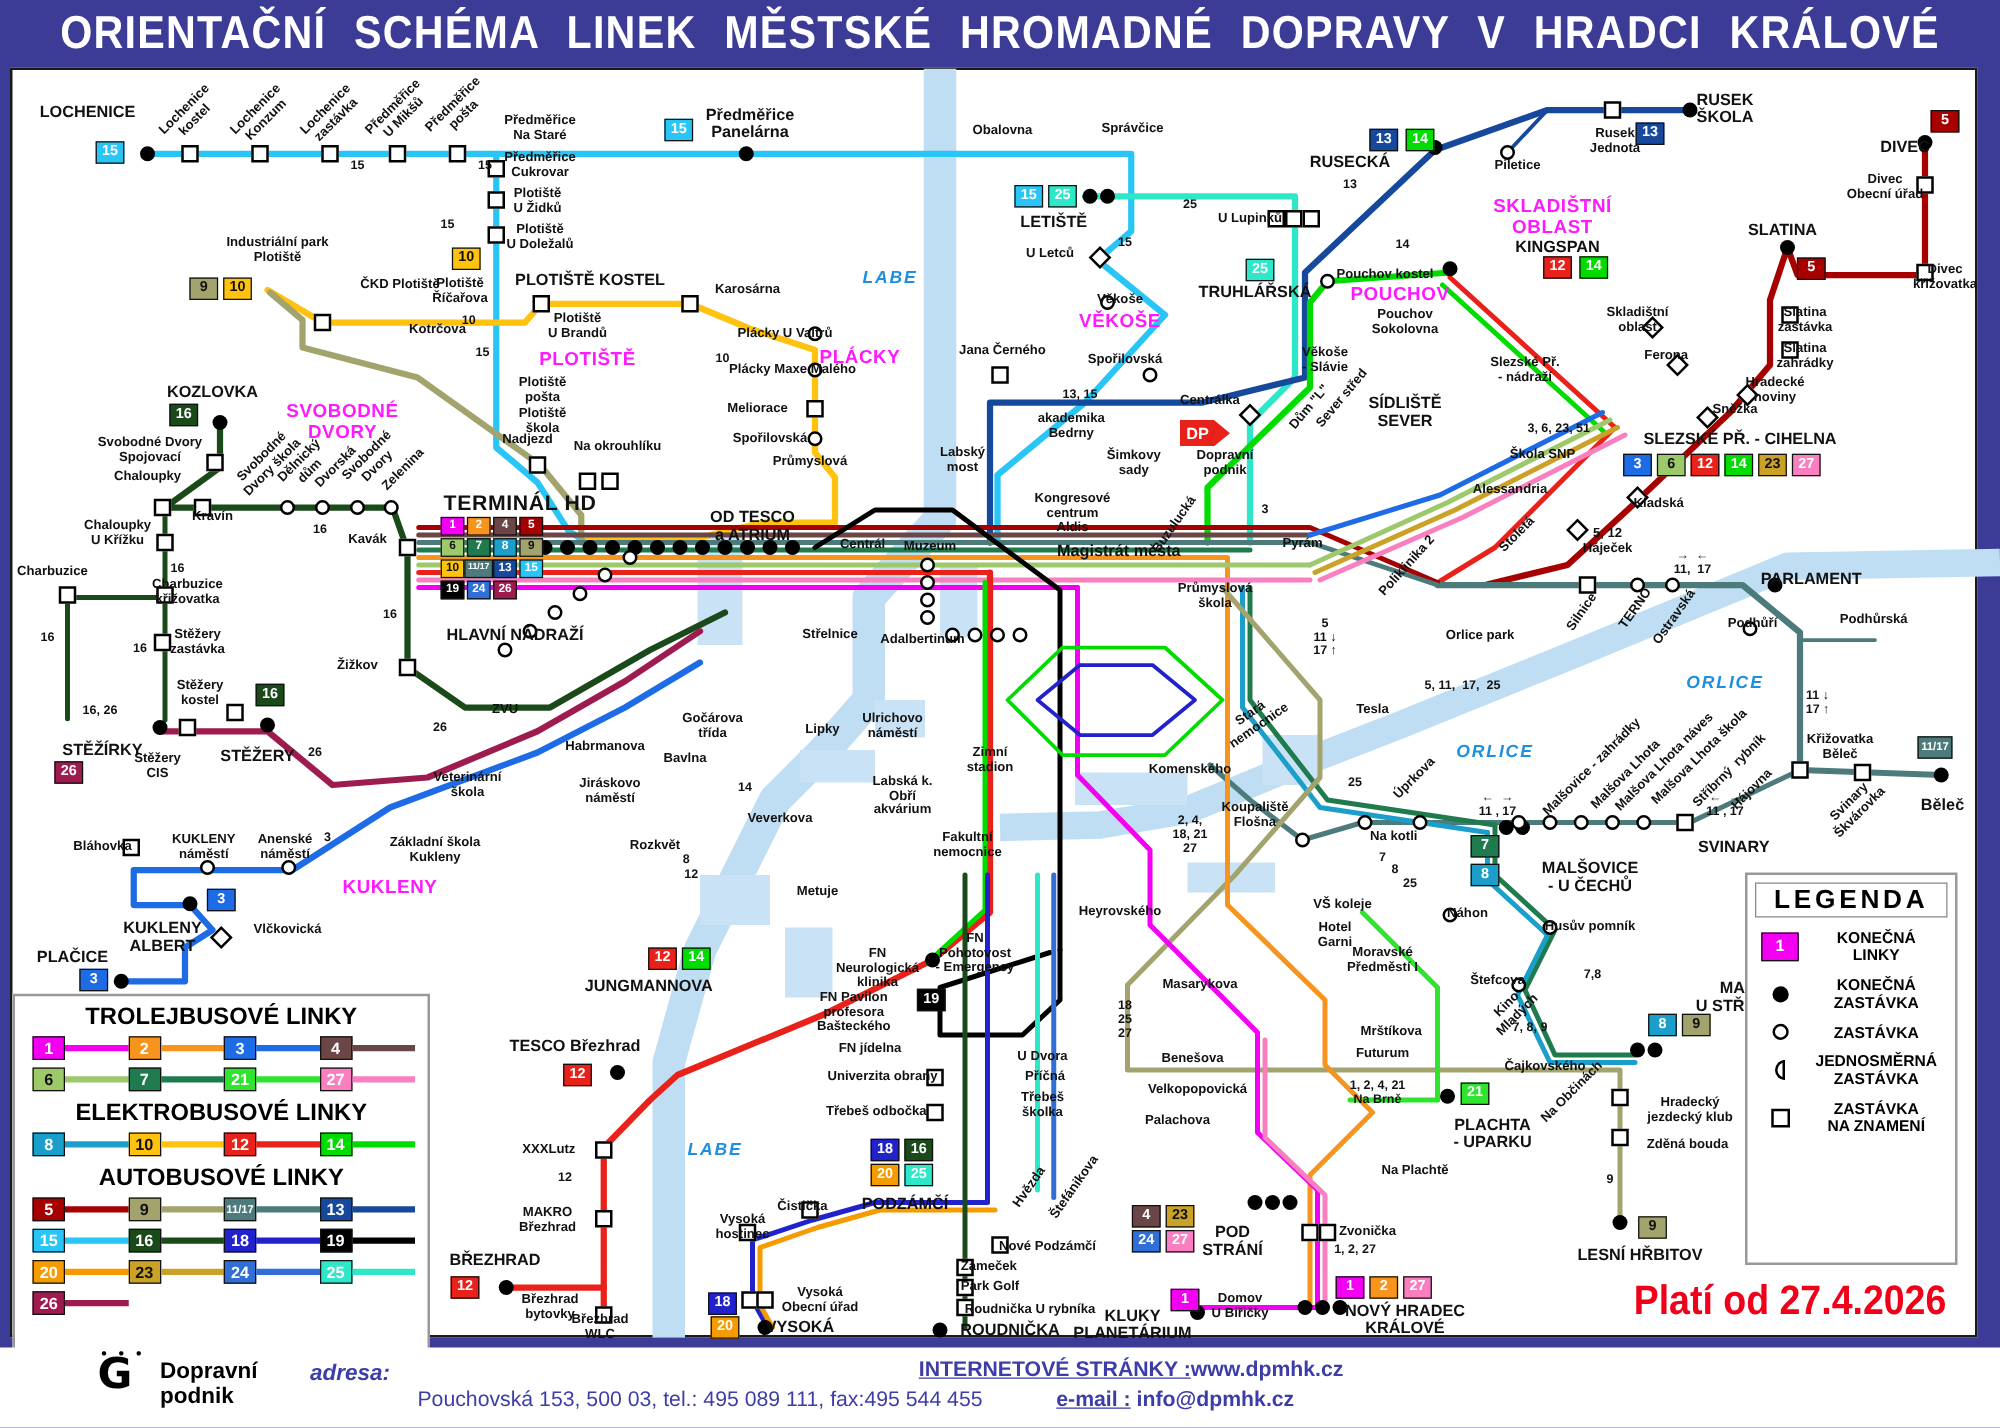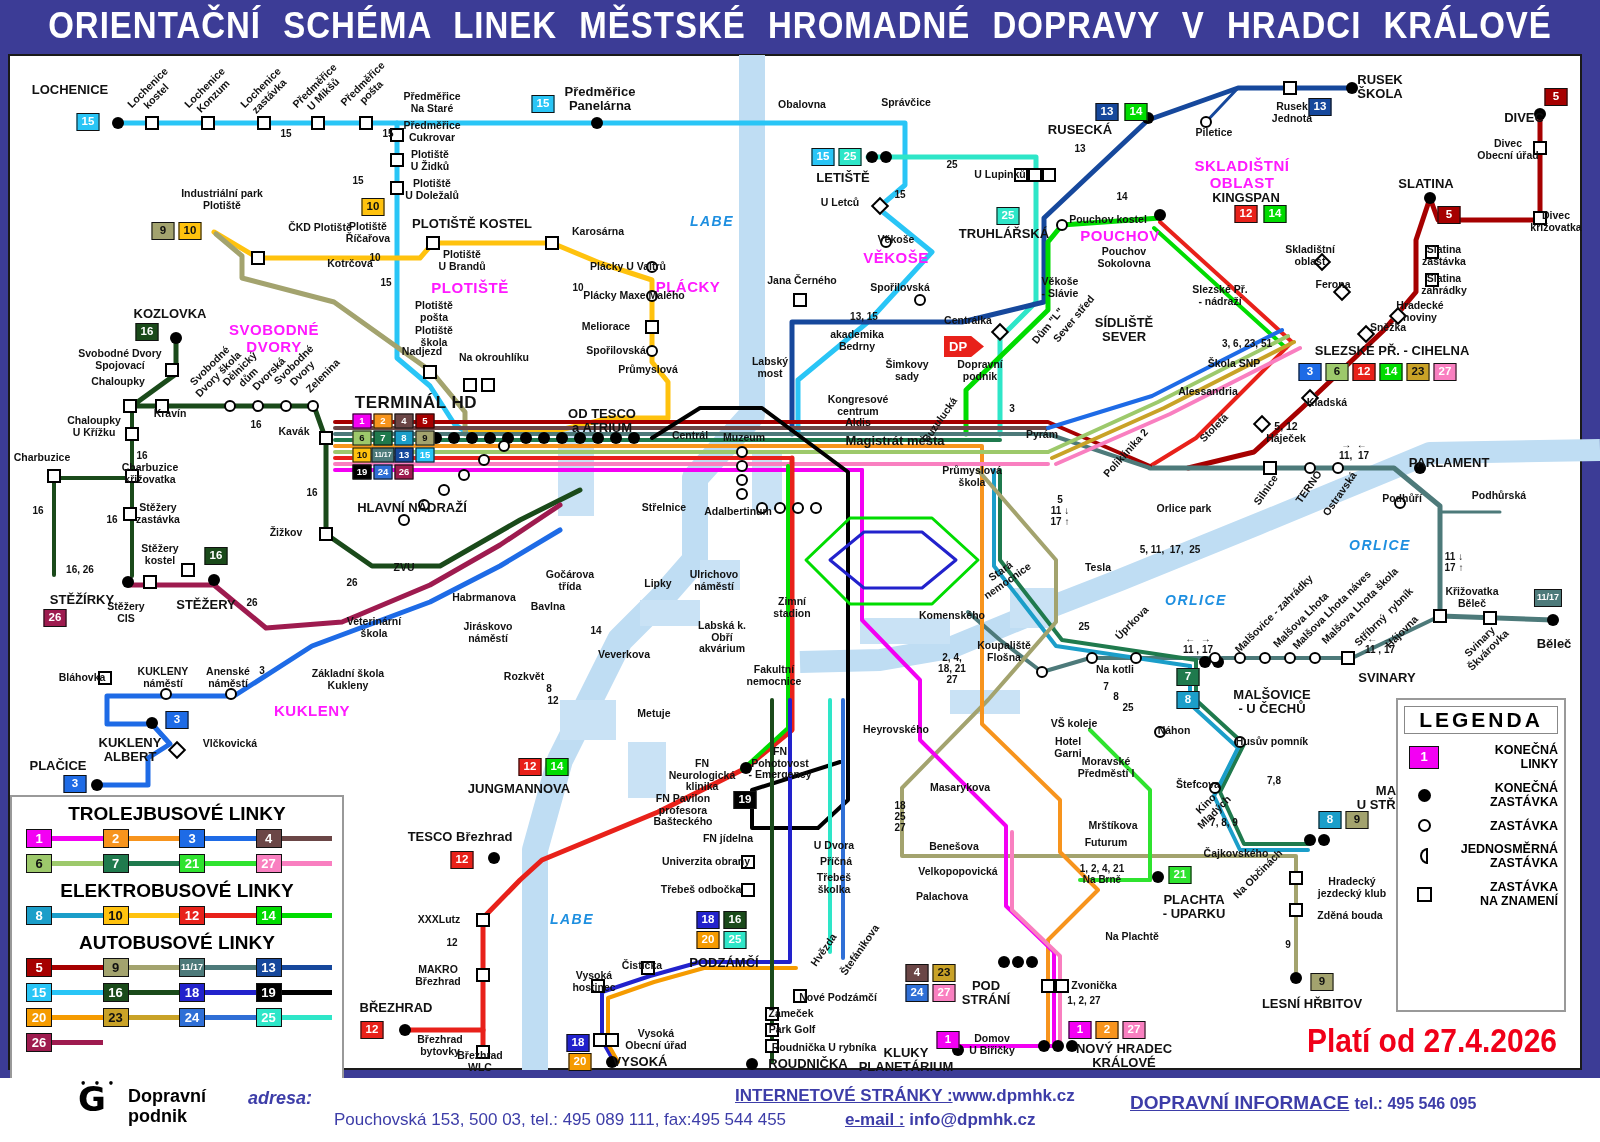--- a/index.html
+++ b/index.html
@@ -20,21 +20,21 @@
   .mk{position:absolute;transform:translate(-50%,-50%);box-sizing:border-box;z-index:4;background:#fff;border:2.5px solid #000}
   .mk-sq{width:14px;height:14px}
   .mk-c{width:12px;height:12px;border-radius:50%}
   .mk-dot{width:12px;height:12px;border-radius:50%;background:#000;border:0}
   .mk-dia{width:13px;height:13px;transform:translate(-50%,-50%) rotate(45deg)}
   .panel{position:absolute;background:#fff;border:2px solid #999;z-index:7;box-sizing:border-box}
   .legend{left:1396px;top:698px;width:170px;height:314px;padding:6px 6px}
   .legend-title{border:1.5px solid #888;text-align:center;font:bold 21px "Liberation Sans",sans-serif;letter-spacing:3px;padding:1px 0;margin-bottom:8px}
   .leg-row{display:flex;align-items:center;margin:9px 0}
   .leg-sym{width:40px;display:flex;justify-content:center;flex:none}
-  .leg-lab{flex:1;text-align:right;font:bold 12.5px/1.15 "Liberation Sans",sans-serif;white-space:pre}
+  .leg-lab{flex:1;text-align:center;font:bold 12.5px/1.15 "Liberation Sans",sans-serif;white-space:pre}
   .leg-note{margin-top:14px;text-align:center;font:bold 12px/1.25 "Liberation Sans",sans-serif}
   .sym-badge{width:28px;height:21px;background:#F300F3;border:1.5px solid #111;color:#fff;font:bold 13px/19px "Liberation Sans",sans-serif;text-align:center}
   .sym-dot{width:13px;height:13px;border-radius:50%;background:#000}
   .sym-circle{width:13px;height:13px;border-radius:50%;border:2.5px solid #000;background:#fff;box-sizing:border-box}
   .sym-half{width:8px;height:16px;border:2.5px solid #000;border-radius:9px 0 0 9px;border-right-width:2.5px;background:#fff;box-sizing:border-box}
   .sym-square{width:15px;height:15px;border:2.5px solid #000;background:#fff;box-sizing:border-box}
   .linespanel{left:10px;top:795px;width:334px;height:324px;text-align:center;padding-top:2px}
   .g-title{font:bold 19px "Liberation Sans",sans-serif;margin-top:4px}
   .chips{display:flex;flex-wrap:wrap;padding:1px 10px 0 14px}
   .chip{width:25%;display:flex;align-items:center;margin:3px 0;box-sizing:border-box}
@@ -554,21 +554,21 @@
 27</div>
     <div class="lb" style="left: 702px; top: 775px;">FN
 Neurologická
 klinika</div>
     <div class="lb" style="left: 780px; top: 763px;">FN
 Pohotovost
 - Emergency</div>
     <div class="lb" style="left: 683px; top: 810px;">FN Pavilon
 profesora
 Bašteckého</div>
-    <div class="lb" style="left: 728px; top: 839px;">FN jídelna</div>
+    <div class="lb" style="left: 696px; top: 839px;">FN jídelna</div>
     <div class="lb c-d" style="left: 519px; top: 789px;">JUNGMANNOVA</div>
     <div class="lb c-d" style="left: 460px; top: 837px;">TESCO Březhrad</div>
     <div class="lb" style="left: 439px; top: 920px;">XXXLutz</div>
     <div class="lb c-n" style="left: 452px; top: 942px;">12</div>
     <div class="lb" style="left: 438px; top: 976px;">MAKRO
 Březhrad</div>
     <div class="lb c-d" style="left: 396px; top: 1008px;">BŘEZHRAD</div>
     <div class="lb" style="left: 440px; top: 1046px;">Březhrad
 bytovky</div>
     <div class="lb" style="left: 480px; top: 1062px;">Březhrad
@@ -865,14 +865,13 @@
 <div class="valid">Platí od 27.4.2026</div>
 
 <div class="footer">
   <div class="f-el dp-dots">• • •</div>
   <div class="f-el dp-logo-g">G</div>
   <div class="f-el dp-logo-txt"><span>Dopravní</span><br><span>podnik</span></div>
   <div class="f-el f-adresa">adresa:</div>
   <div class="f-el f-detail">Pouchovská 153, 500 03, tel.:  495 089 111, fax:495 544 455</div>
   <div class="f-el f-web"><u>INTERNETOVÉ  STRÁNKY :</u><span>www.dpmhk.cz</span></div>
   <div class="f-el f-email"><u>e-mail :</u>  <span>info@dpmhk.cz</span></div>
-  <div class="f-el f-info"><u>DOPRAVNÍ INFORMACE</u> <span class="tel">tel.: 495 546 095</span></div>
 </div>
 
 </body></html>

